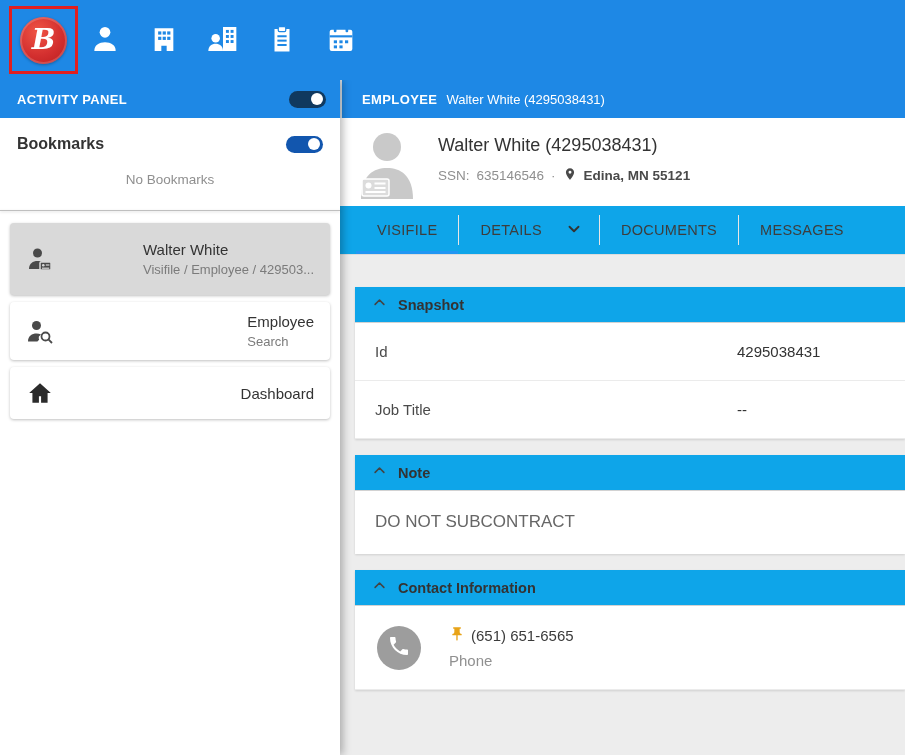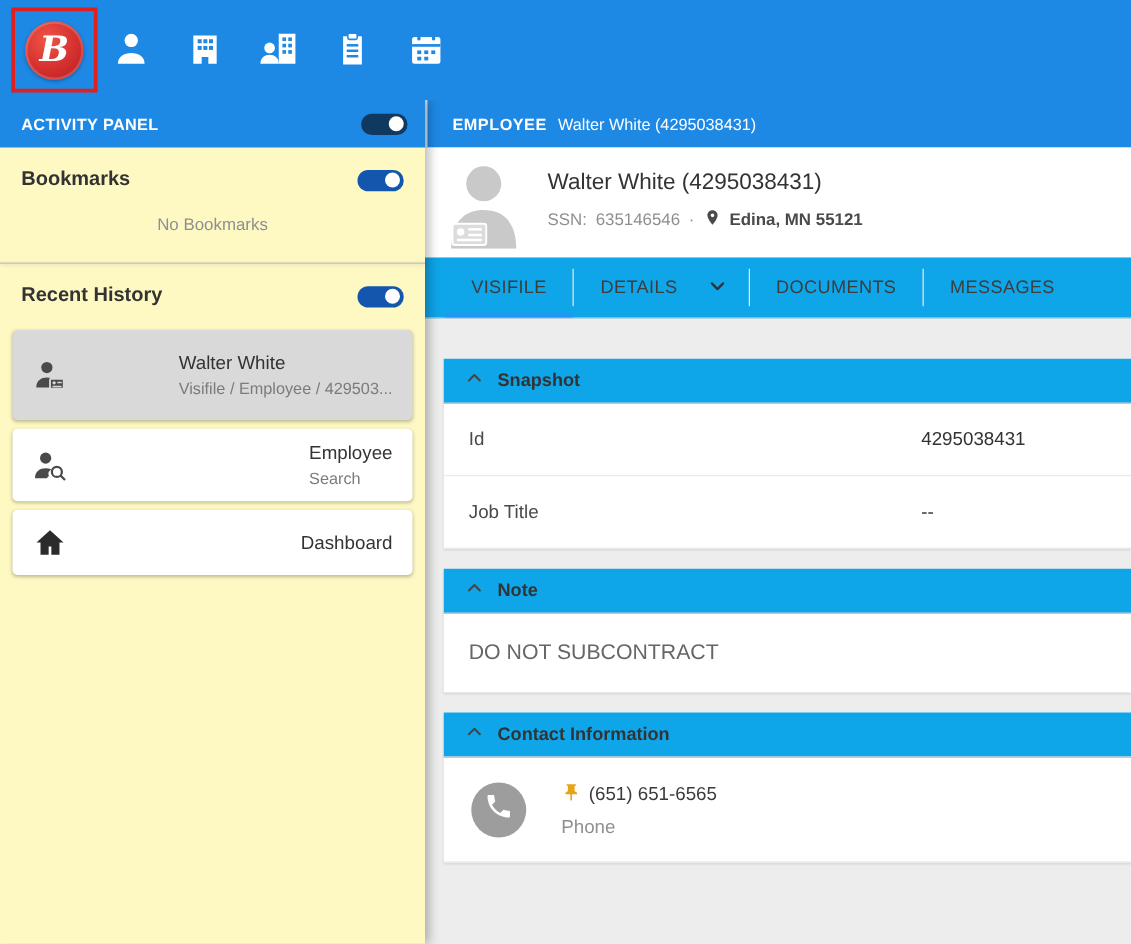--- a/index.html
+++ b/index.html
@@ -21,21 +21,21 @@
   .topnav { display:flex; align-items:center; margin-left:10px; gap:25px; }
   .topnav-btn { width:34px; height:34px; display:flex; align-items:center; justify-content:center; background:none; border:none; cursor:pointer; }
 
   
   .toggle { width:37px; height:17px; border-radius:9px; position:relative; border:none; cursor:pointer; display:inline-block; }
   .toggle::after { content:""; position:absolute; top:2.5px; right:3px; width:12px; height:12px; border-radius:50%; background:#fff; }
   .toggle.dark { background:#10395F; }
   .toggle.blue { background:#1256AE; }
 
   
-  .sidebar { position:absolute; left:0; top:80px; width:340px; height:675px; background:#fef9c3;
+  .sidebar { position:absolute; left:0; top:80px; width:340px; height:675px; background:#ffffff;
     box-shadow:3px 0 8px rgba(0,0,0,0.28); z-index:2; }
   .panel-header { height:38px; background:#1E88E5; display:flex; align-items:center; justify-content:space-between; padding:0 14px 0 17px; }
   .panel-title { color:#fff; font-size:13px; font-weight:bold; letter-spacing:0.3px; }
   .side-section-head { display:flex; align-items:center; justify-content:space-between; padding:17px 17px 6px 17px; }
   .side-section-title { font-size:16px; font-weight:bold; color:#333; }
   .empty-text { text-align:center; color:#8F8F8F; font-size:13.5px; padding:13px 0 23px; }
   .side-divider { height:1px; background:#BFBFBF; box-shadow:0 1px 3px rgba(0,0,0,0.18); }
   .history-list { padding:12px 10px; display:flex; flex-direction:column; gap:7px; }
   .history-item { display:flex; align-items:center; gap:16px; padding:11px 16px; background:#fff; border-radius:4px;
     box-shadow:0 1px 3px rgba(0,0,0,0.25); cursor:pointer; min-height:52px;justify-content:space-between; }
@@ -172,24 +172,20 @@
   </div>
 
   <div class="side-section-head">
     <span class="side-section-title">Bookmarks</span>
     <span class="toggle blue"></span>
   </div>
   <div class="empty-text">No Bookmarks</div>
 
   <div class="side-divider"></div>
 
-  <div class="side-section-head">
-    <span class="side-section-title">Recent History</span>
-    <span class="toggle blue"></span>
-  </div>
 
   <div class="history-list">
     <div class="history-item selected tall">
       <span class="hi-icon">
         <svg width="28" height="28" viewBox="0 0 28 28">
             <g fill="#4A4A4A">
               <circle cx="11.5" cy="8" r="4.5"></circle>
               <path d="M3 24c0-5.5 4-8 8.5-8s8.5 2.5 8.5 8z"></path>
             </g>
             <rect x="14" y="17" width="11" height="8" rx="1" fill="#4A4A4A" stroke="#D9D9D9" stroke-width="1.5"></rect>

